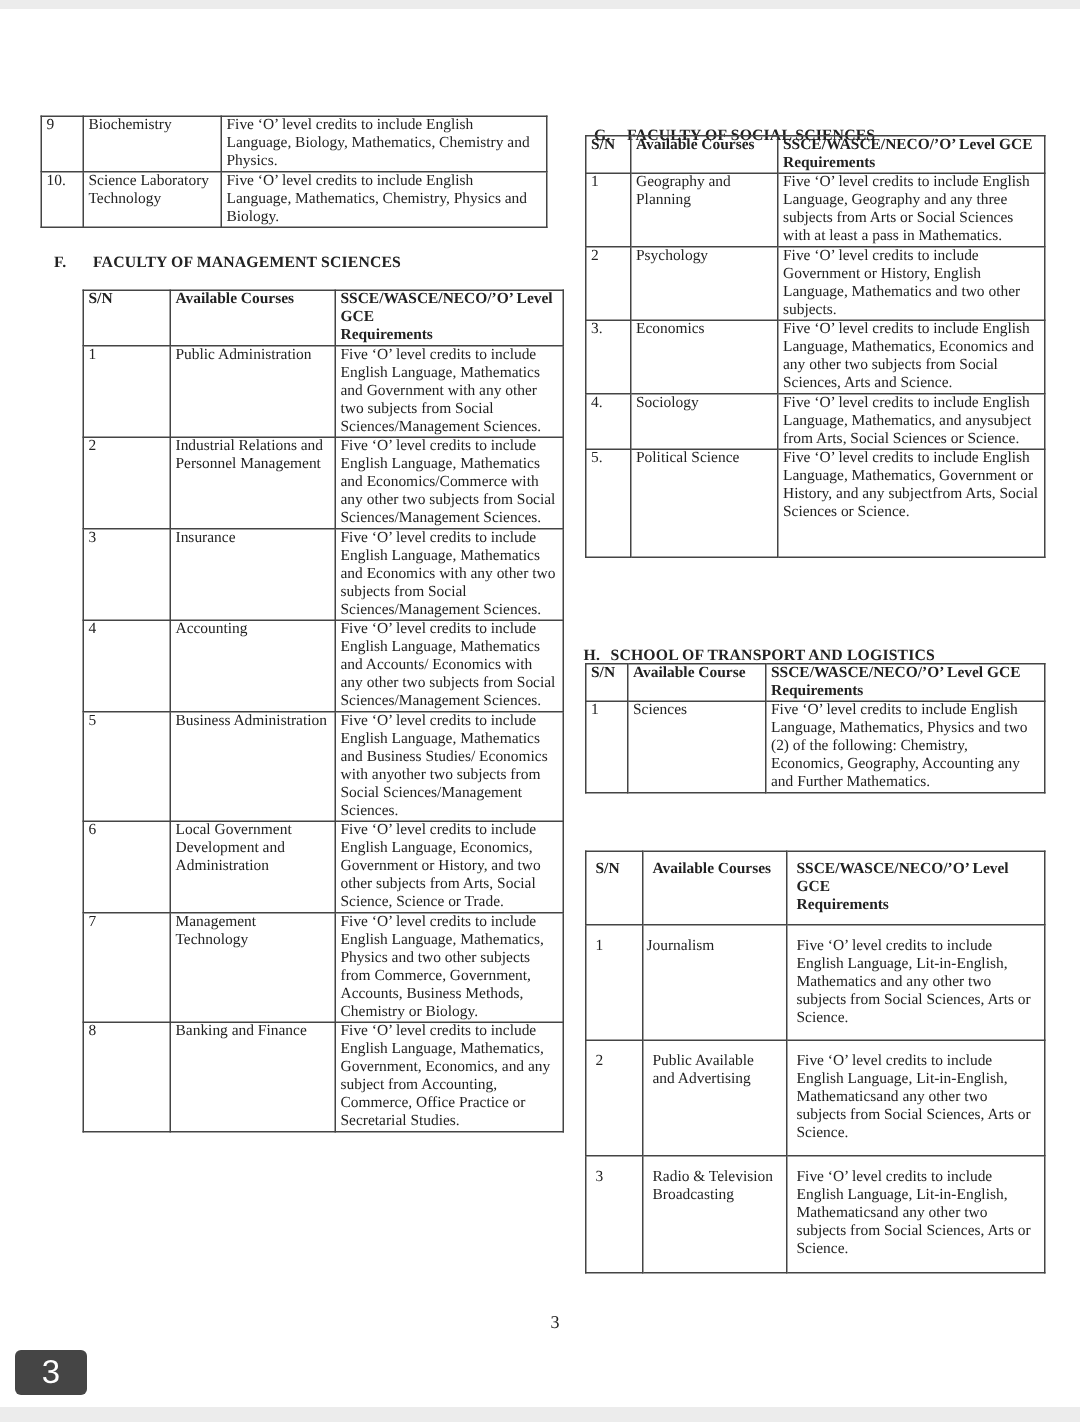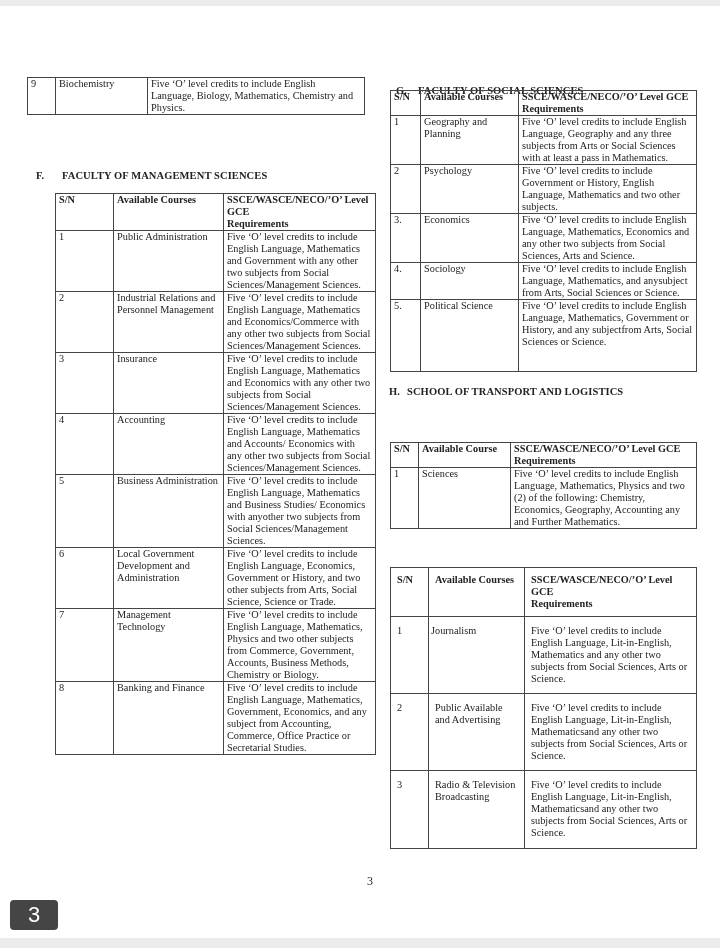--- a/index.html
+++ b/index.html
@@ -25,20 +25,25 @@
           <col style="width:28px">
           <col style="width:92px">
           <col>
         </colgroup>
       <tbody>
           <tr>
         <td>9</td>
         <td>Biochemistry</td>
         <td>Five ‘O’ level credits to include English Language, Biology, Mathematics, Chemistry and Physics.</td>
       </tr>
+      <tr>
+        <td>10.</td>
+        <td>Science Laboratory Technology</td>
+        <td>Five ‘O’ level credits to include English Language, Mathematics, Chemistry, Physics and Biology.</td>
+      </tr>
     </tbody>
       </table>
   </div>
 
   <div class="sec" style="left:36px;top:164px;">
     <span class="l" style="width:26px;">F.</span><span>FACULTY OF MANAGEMENT SCIENCES</span>
   </div>
 
   <div class="col" style="left:55px;top:187px;">
     <table style="width:321px;">
@@ -139,21 +144,21 @@
           </tr>
           <tr style="height:72px">
             <td>5.</td>
             <td>Political Science</td>
             <td>Five ‘O’ level credits to include English Language, Mathematics, Government or History, and any subjectfrom Arts, Social Sciences or Science.</td>
           </tr>
         </tbody>
     </table>
   </div>
 
-  <div class="sec" style="left:389px;top:380px;">
+  <div class="sec" style="left:389px;top:426px;">
     <span class="l" style="width:18px;">H.</span><span>SCHOOL OF TRANSPORT AND LOGISTICS</span>
   </div>
   <div class="col" style="left:390px;top:436px;">
     <table style="width:307px;">
       <colgroup>
           <col style="width:28px">
           <col style="width:92px">
           <col>
         </colgroup>
       <tbody>

